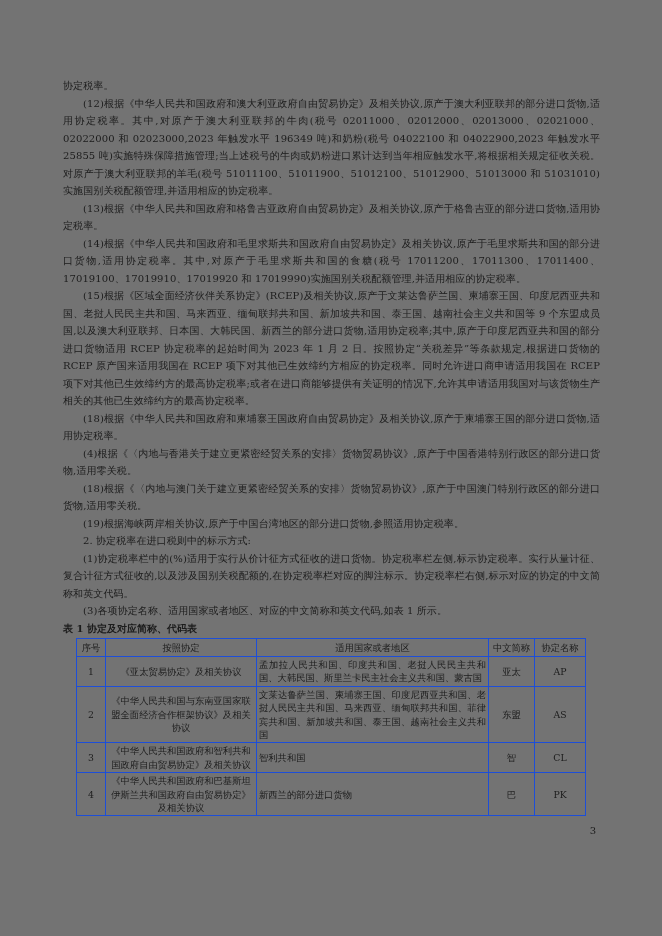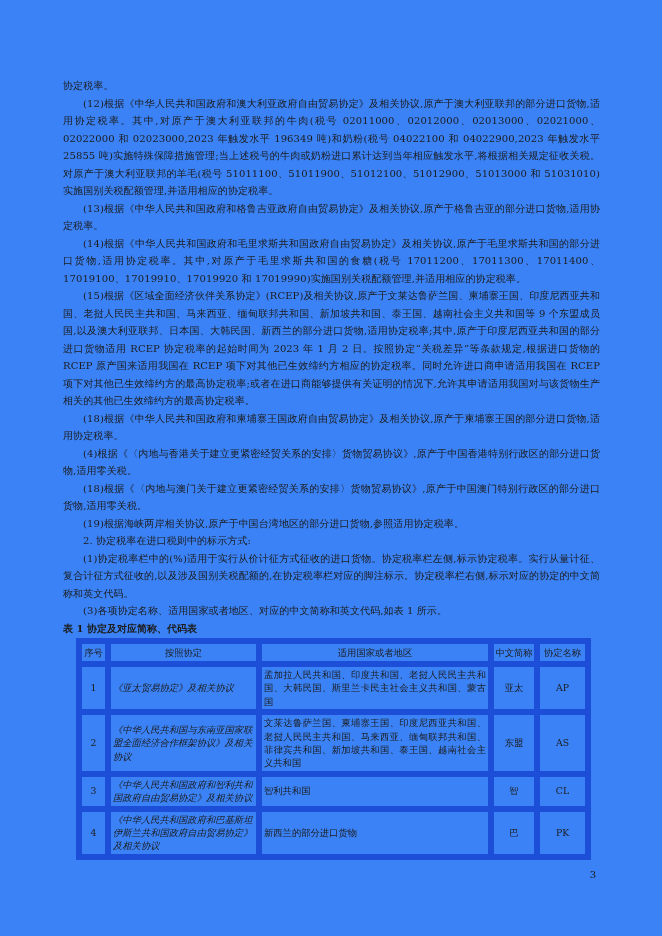--- a/index.html
+++ b/index.html
@@ -11,21 +11,21 @@
     width: 662px;
     height: 936px;
     position: relative;
     font-family: "DejaVu Serif", "Liberation Serif", serif;
     color: #1c1c1c;
   }
   .page {
     position: relative;
     width: 662px;
     height: 936px;
-    background: #3b82f6;
+    background: #737373;
     overflow: hidden;
   }
   .content {
     position: absolute;
     left: 63px;
     top: 77px;
     width: 537px;
   }
   p.body-p {
     margin: 0;
@@ -45,34 +45,34 @@
     text-align: left;
     line-height: 16px;
   }
   table.agr {
     border-collapse: collapse;
     table-layout: fixed;
     width: 509px;
     margin-left: 13px;
   }
   table.agr th, table.agr td {
-    border: 6px solid #1d4ed8;
+    border: 1px solid #1d4ed8;
     font-size: 9.3px;
     line-height: 13.4px;
     padding: 1px 2px;
     font-weight: normal;
     vertical-align: middle;
     word-break: break-all;
   }
   table.agr thead th {
     text-align: center;
     padding: 2px 1px;
   }
   td.ctr { text-align: center; }
-  td.name { text-align: left; font-style: italic; }
+  td.name { text-align: center; }
   td.regions { text-align: justify; }
   .page-num {
     width: 537px;
     margin-top: 9px;
     text-align: right;
     font-size: 10px;
     padding-right: 4px;
     box-sizing: border-box;
   }
 </style>

